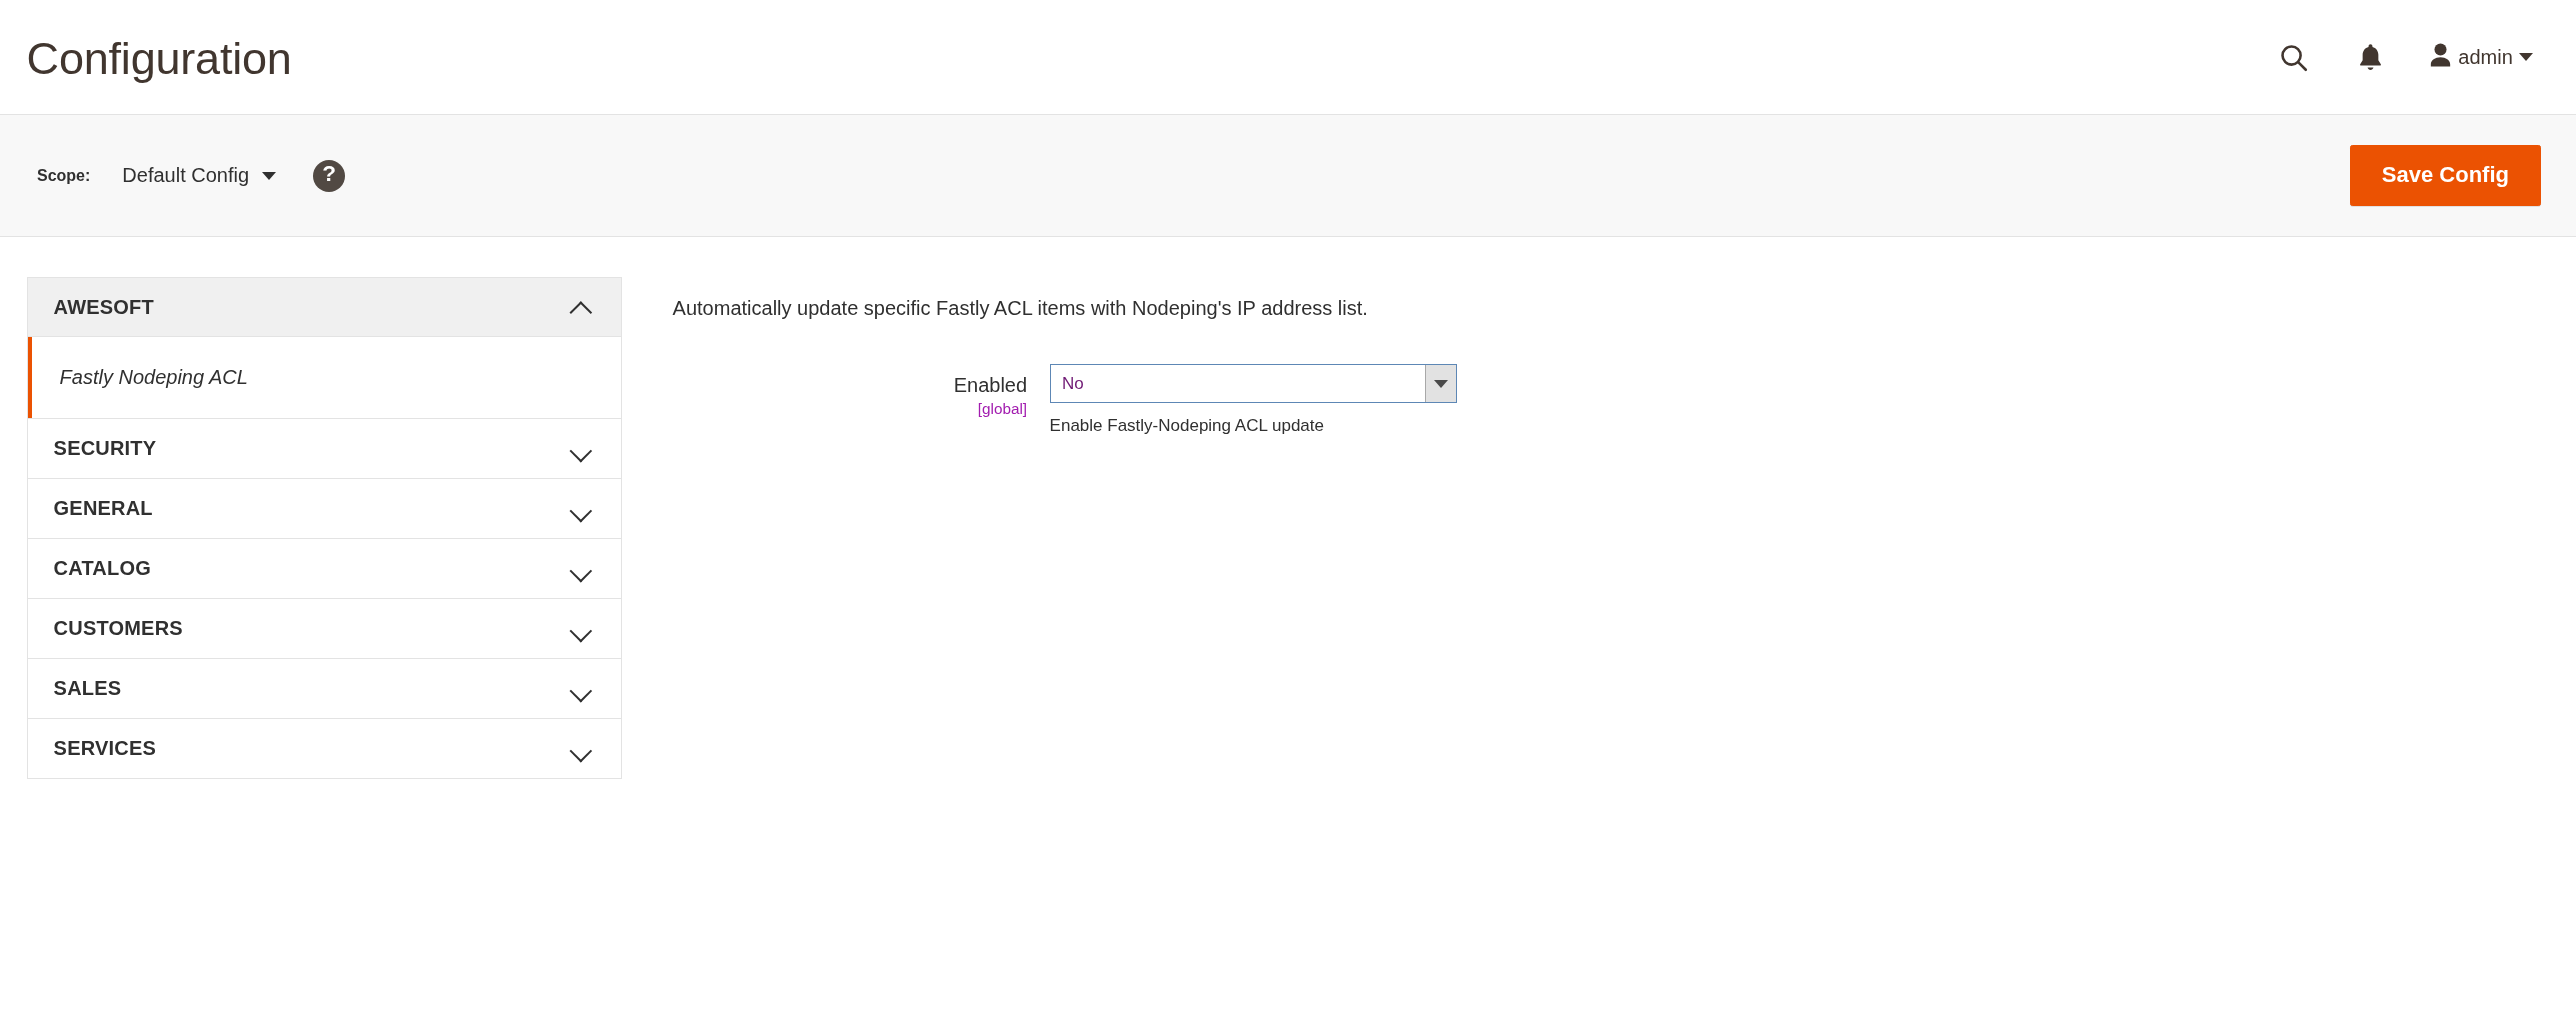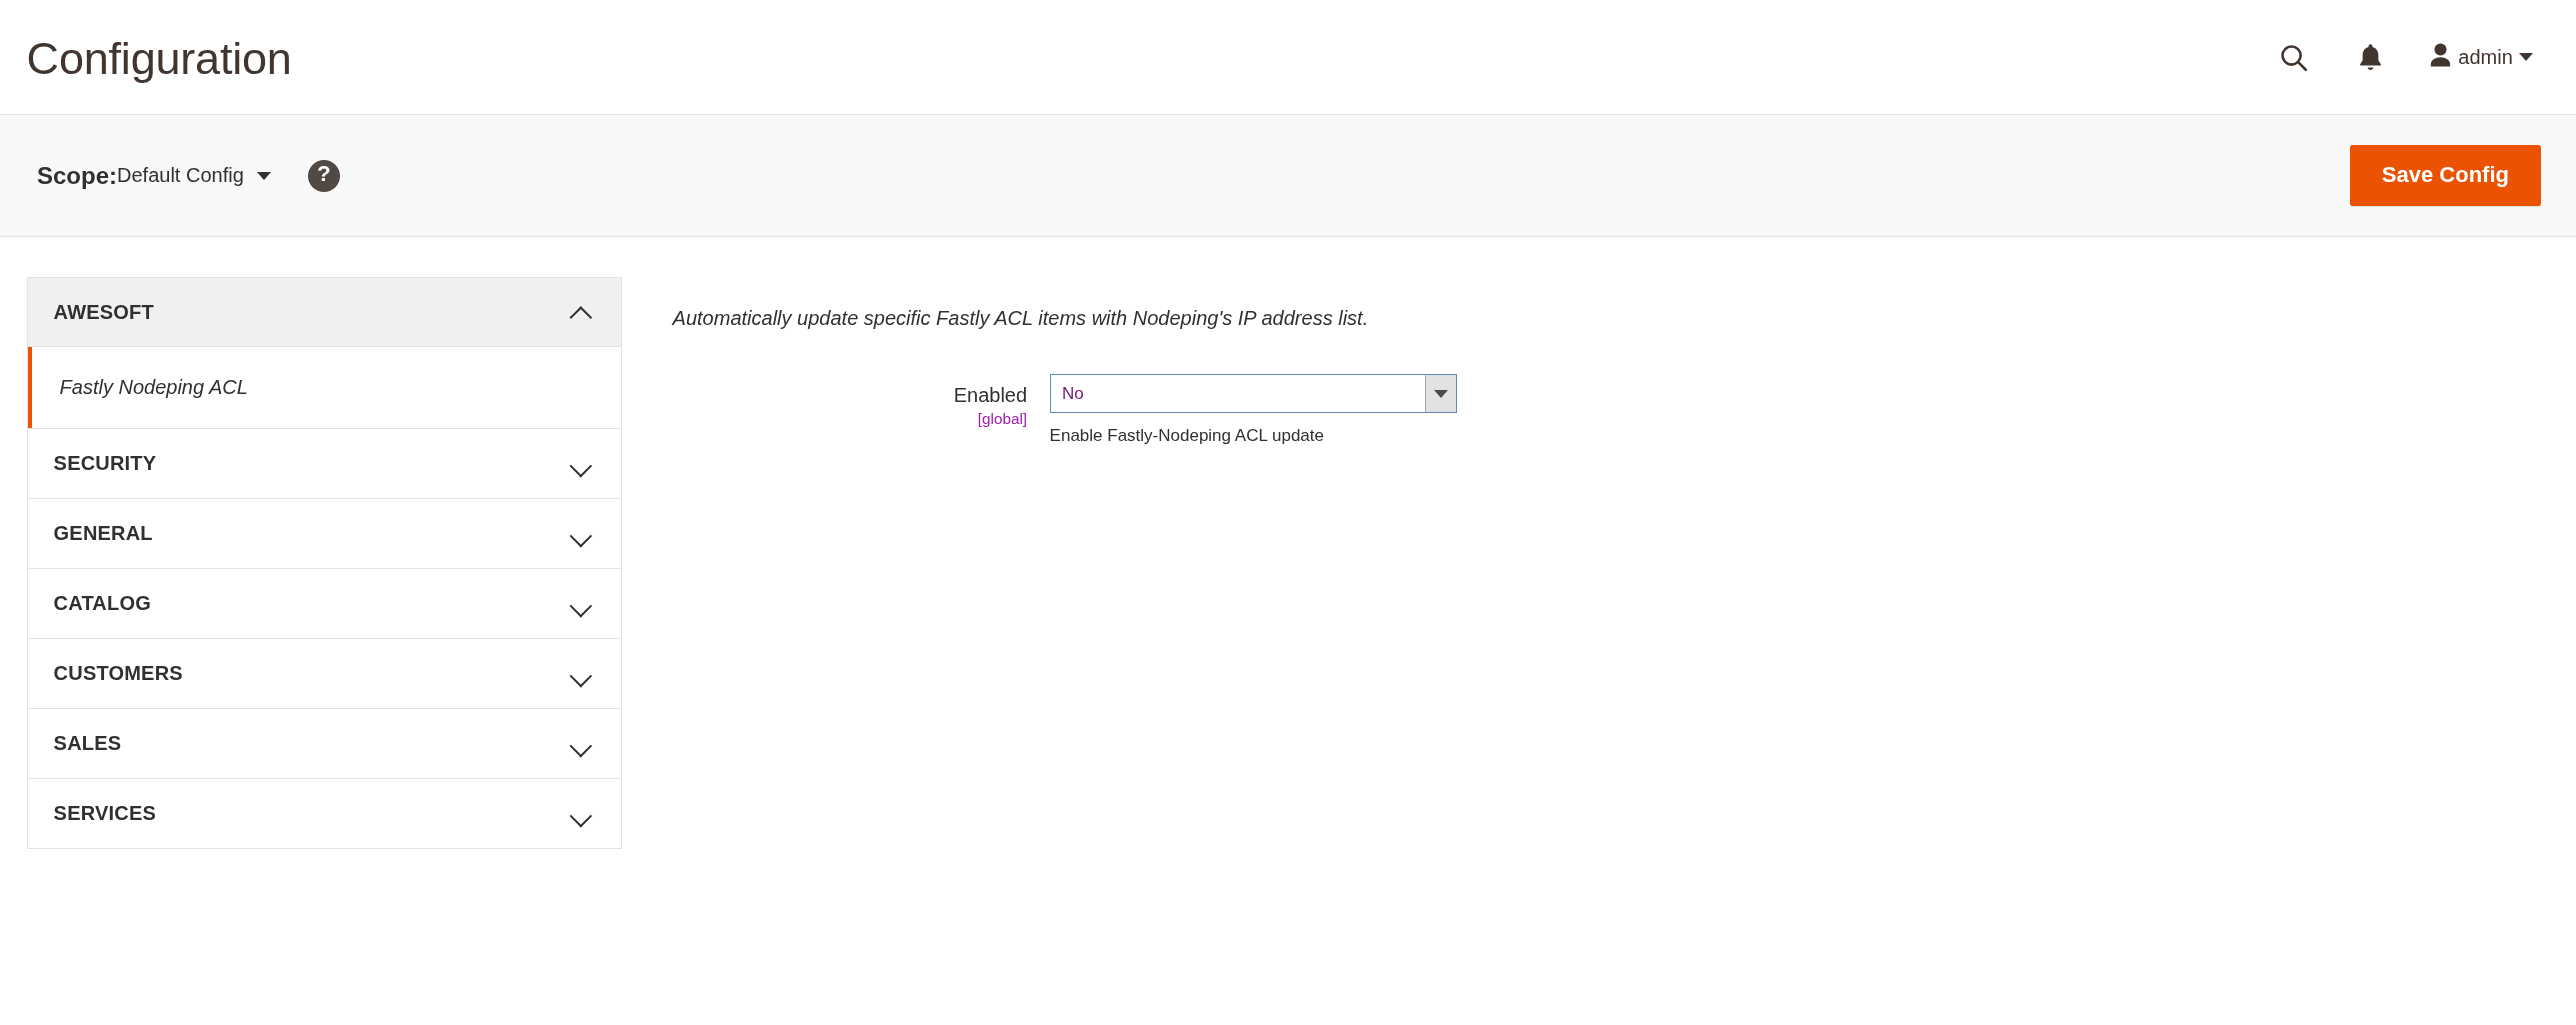--- a/index.html
+++ b/index.html
@@ -73,23 +73,24 @@
   .scope-bar {
     position: relative;
     height: 122px;
     background: #f8f8f8;
     border-bottom: 0.8px solid #e3e3e3;
     display: flex;
     align-items: center;
     padding: 0 35px 0 37px;
   }
   .scope-label {
-    font-size: 24px;
+    font-size: 16px;
     font-weight: 700;
     color: #303030;
+    margin-right: 32px;
   }
   .scope-switcher {
     display: flex;
     align-items: center;
     gap: 13px;
     cursor: pointer;
     margin-right: 37px;
   }
   .scope-value {
     font-size: 20px;
@@ -151,21 +152,21 @@
     border: 0.8px solid #e3e3e3;
     border-bottom: none;
     background: #ffffff;
   }
   .nav-section:last-child { border-bottom: 0.8px solid #e3e3e3; }
   .nav-section.is-active > .nav-head {
     background: #f0f0f0;
     border-bottom: 0.8px solid #e3e3e3;
   }
   .nav-head {
-    height: 69px;
+    height: 59px;
     display: flex;
     align-items: center;
     padding: 0 29px 0 26px;
     cursor: pointer;
     background: #ffffff;
   }
   .nav-head-title {
     font-size: 20px;
     font-weight: 700;
     color: #303030;
@@ -247,23 +248,22 @@
     top: 13.7px;
     width: 12px;
     height: 12px;
     border-right: 2.4px solid #303030;
     border-bottom: 2.4px solid #303030;
     transform: rotate(-135deg);
   }
   .section-desc {
     font-size: 20px;
     color: #303030;
-    margin: 27px 0 0 0;
+    margin: 17px 0 0 0;
     line-height: 1.4;
-    font-style: italic;
   }
 
   
   .field-row {
     display: flex;
     align-items: flex-start;
     margin-top: 42px;
   }
   .field-label-col {
     width: 377px;

